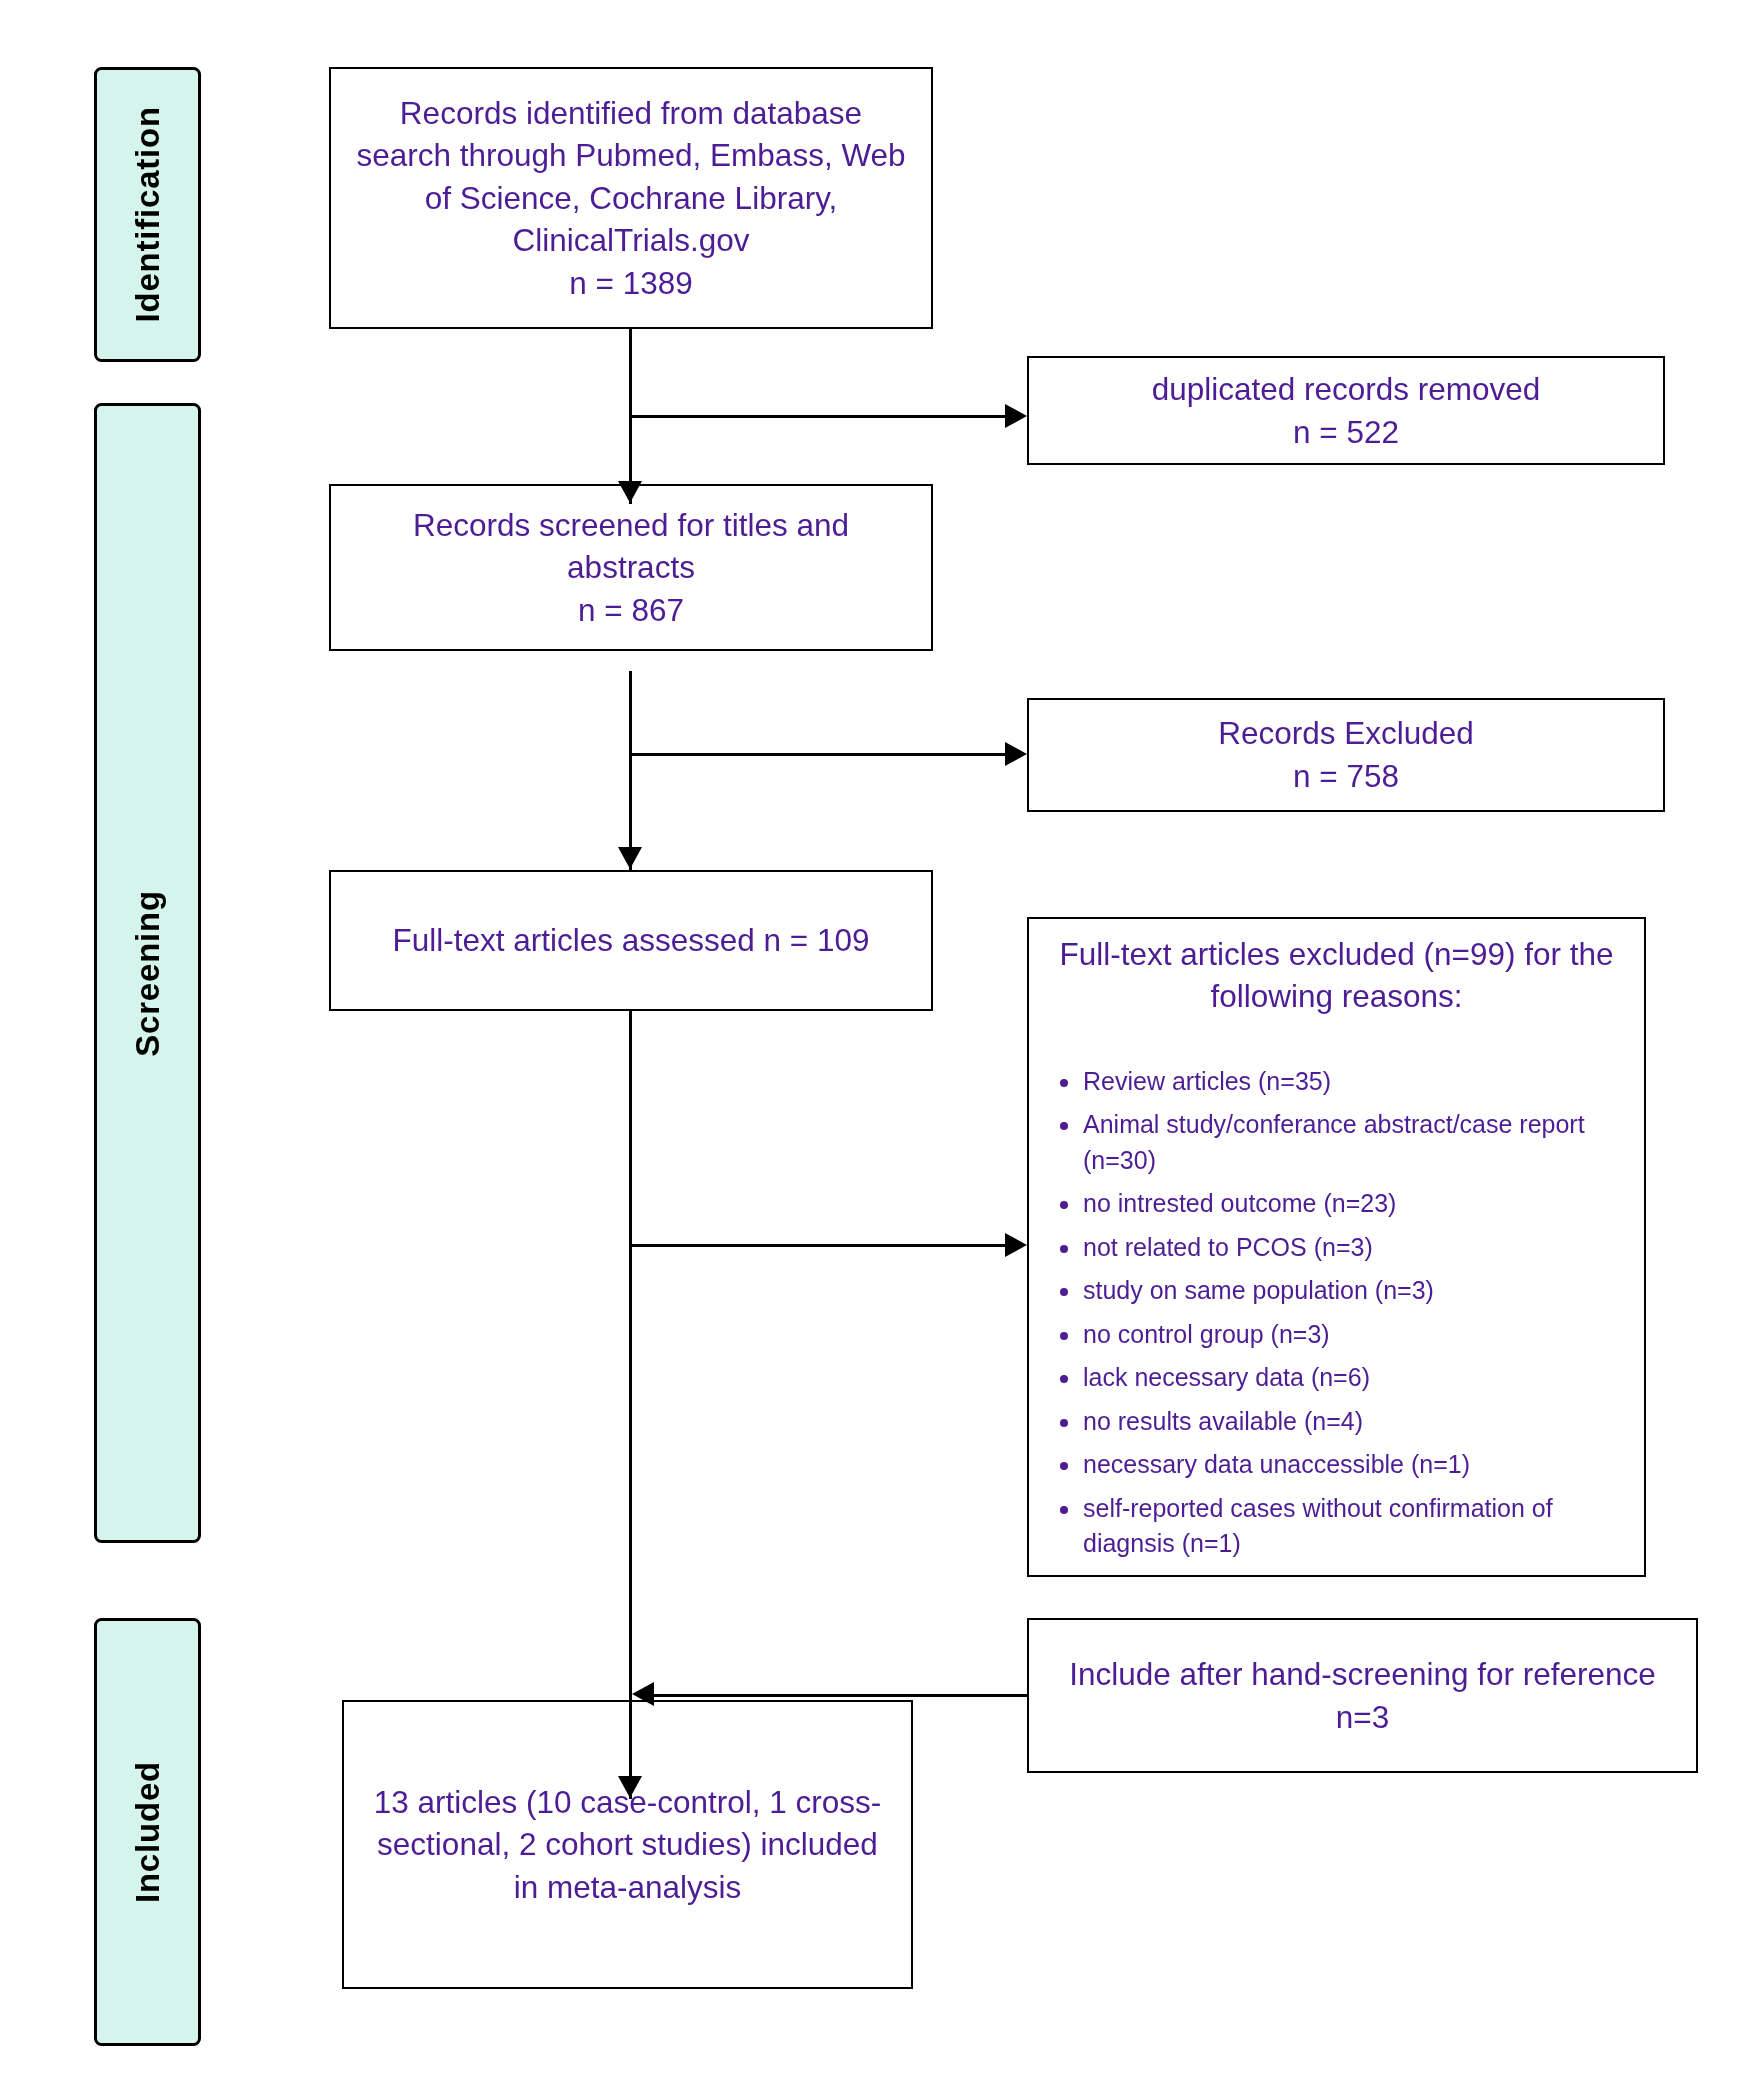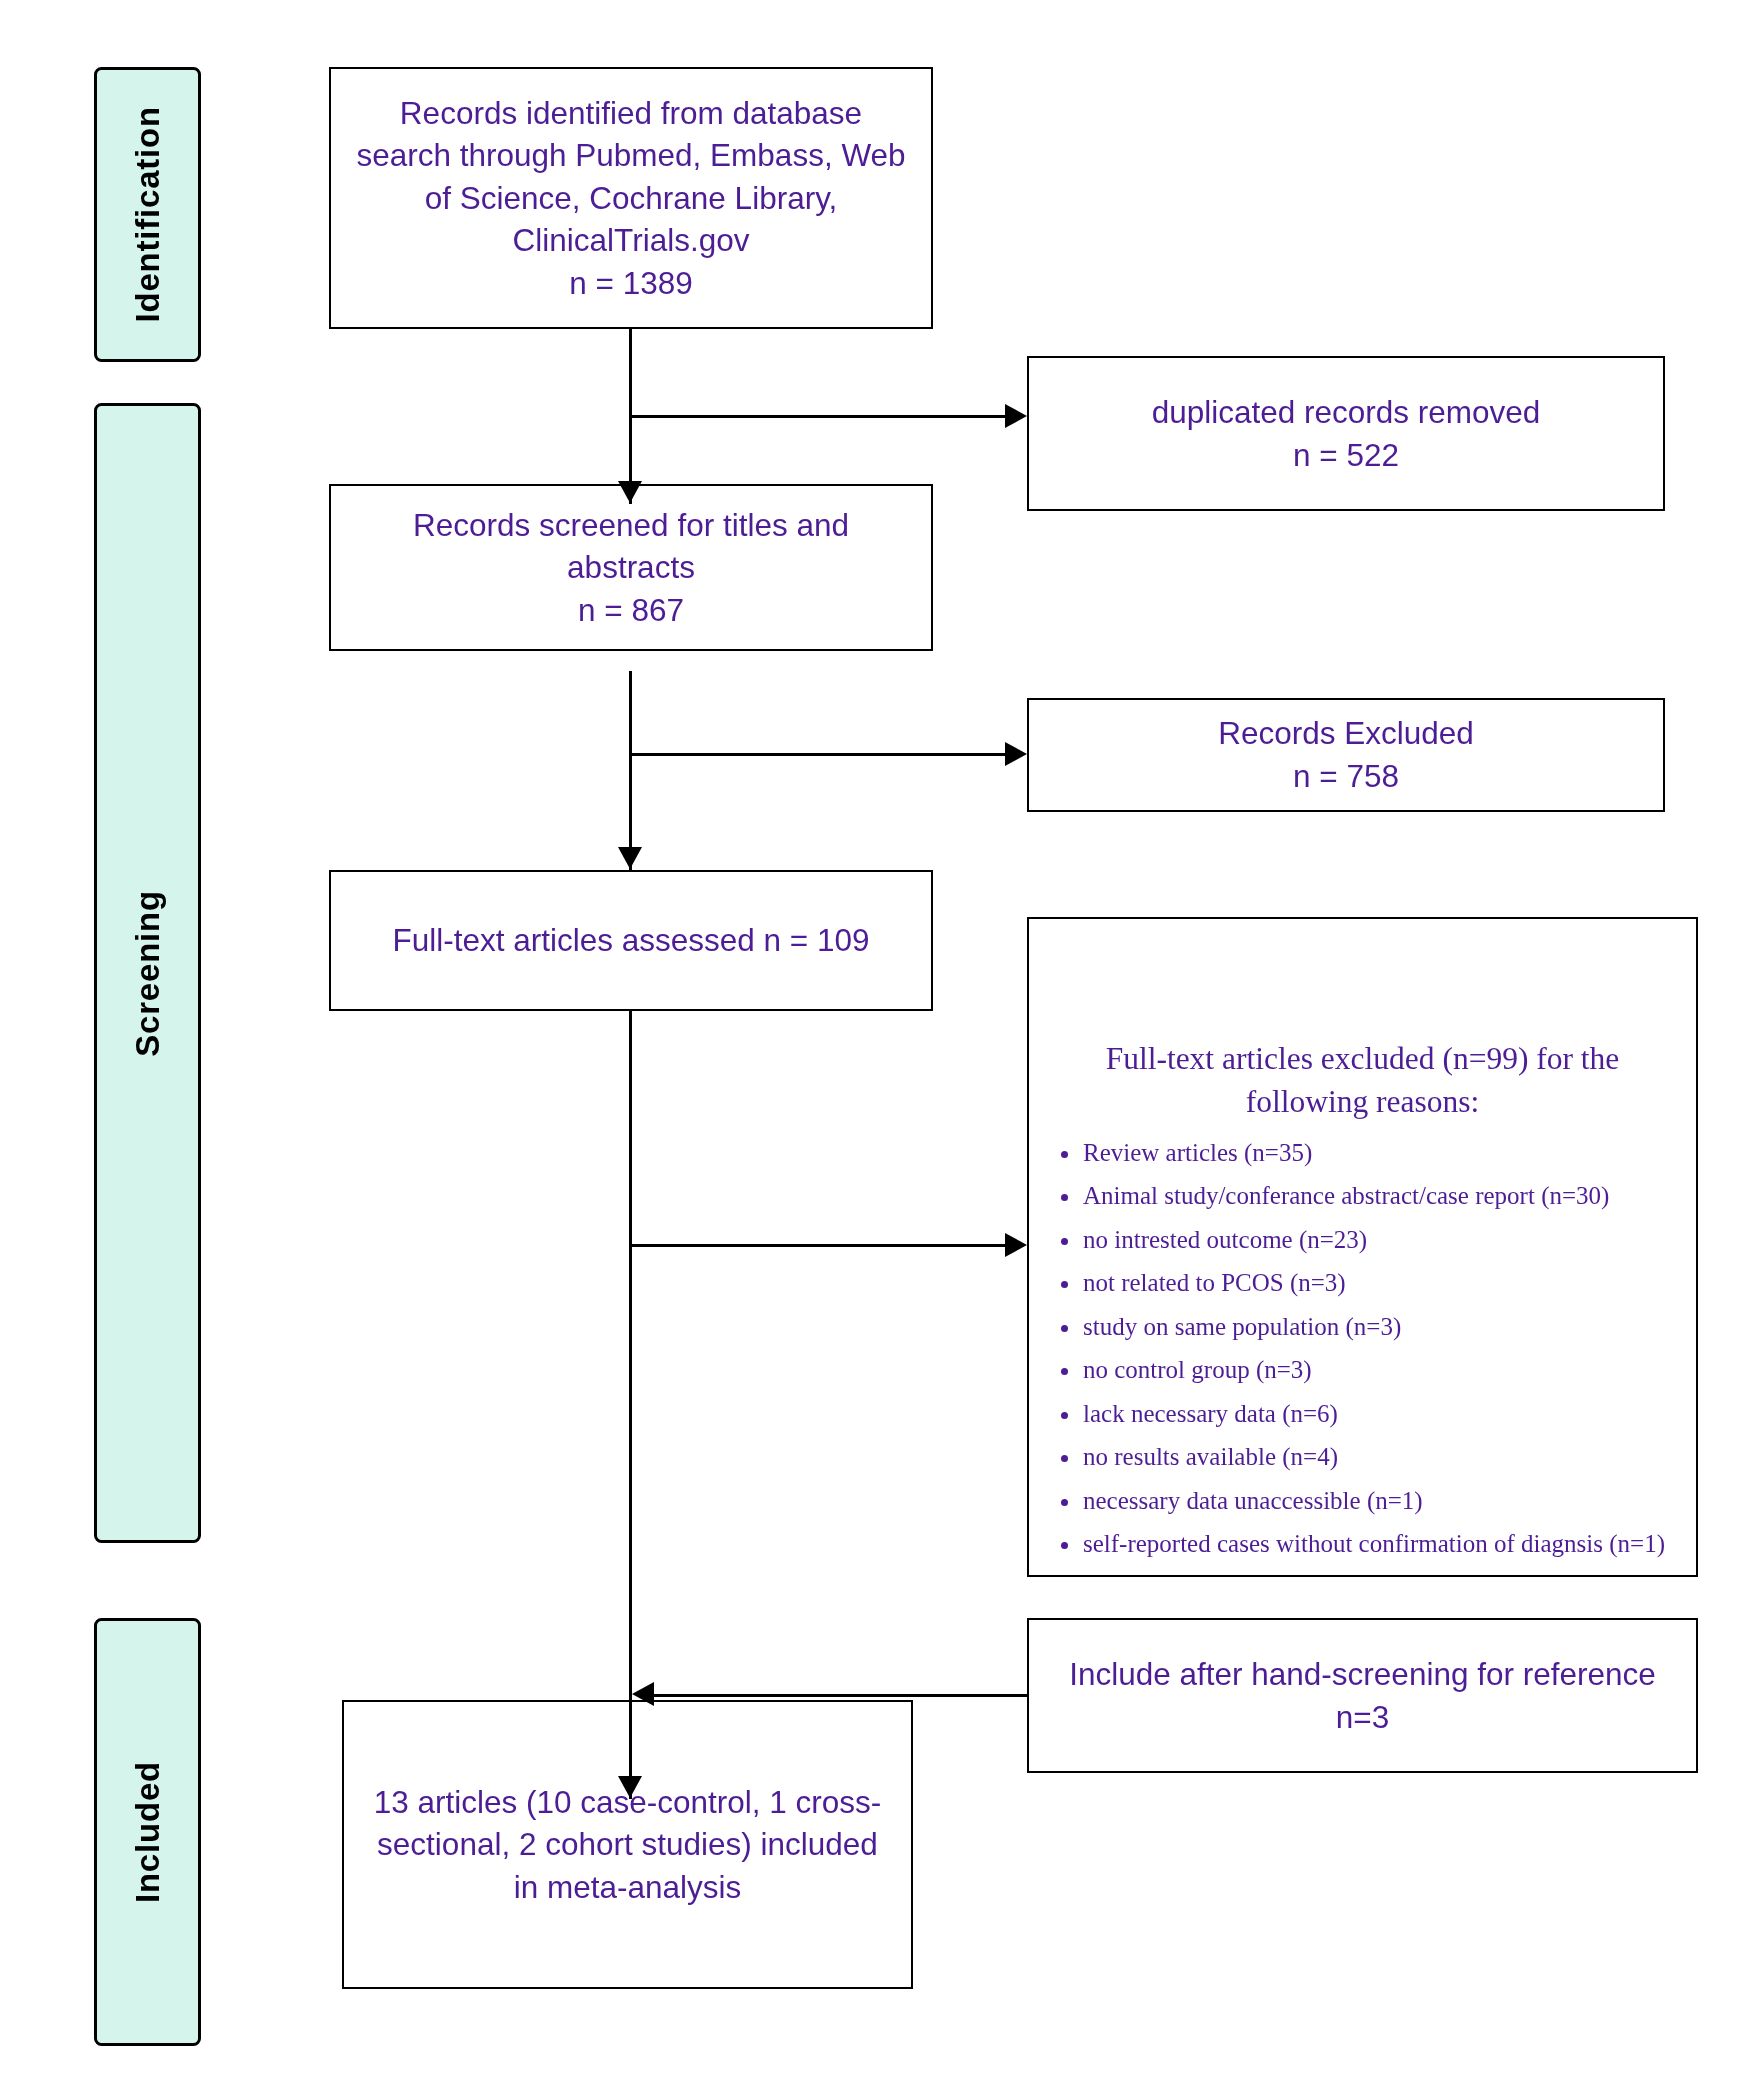--- a/index.html
+++ b/index.html
@@ -52,32 +52,31 @@
     text-align: center;
     font-size: 31.5px;
     line-height: 1.35;
     color: #4c1d95;
     padding: 7.5px 21px;
   }
   #box-identified   { left: 329px;  top: 67px;   width: 604px; height: 262px; }
   #box-screened     { left: 329px;  top: 484px;  width: 604px; height: 167px; }
   #box-fulltext     { left: 329px;  top: 870px; width: 604px; height: 141px; }
   #box-final        { left: 342px;  top: 1700px; width: 571px; height: 289px; }
-  #box-duplicates   { left: 1027px; top: 356px;  width: 638px; height: 155px; }
+  #box-duplicates   { left: 1027px; top: 356px;  width: 638px; height: 109px; }
   #box-excluded     { left: 1027px; top: 698px;  width: 638px; height: 114px; }
   #box-handscreen   { left: 1027px; top: 1618px; width: 671px; height: 155px; }
 
   
   #box-ft-excluded {
-    left: 1027px; top: 917px; width: 671px; height: 660px;
-    justify-content: flex-end;
+    left: 1027px; top: 917px; width: 619px; height: 660px;
+    justify-content: space-between;
     align-items: stretch;
     text-align: left;
     padding: 13.5px 19.5px;
-    font-family: Liberation Serif, serif;
   }
   #box-ft-excluded .reasons-header {
     text-align: center;
     margin-bottom: 3px;
   }
   #box-ft-excluded ul {
     margin: 0;
     padding-left: 33px;
     list-style: disc outside;
   }

